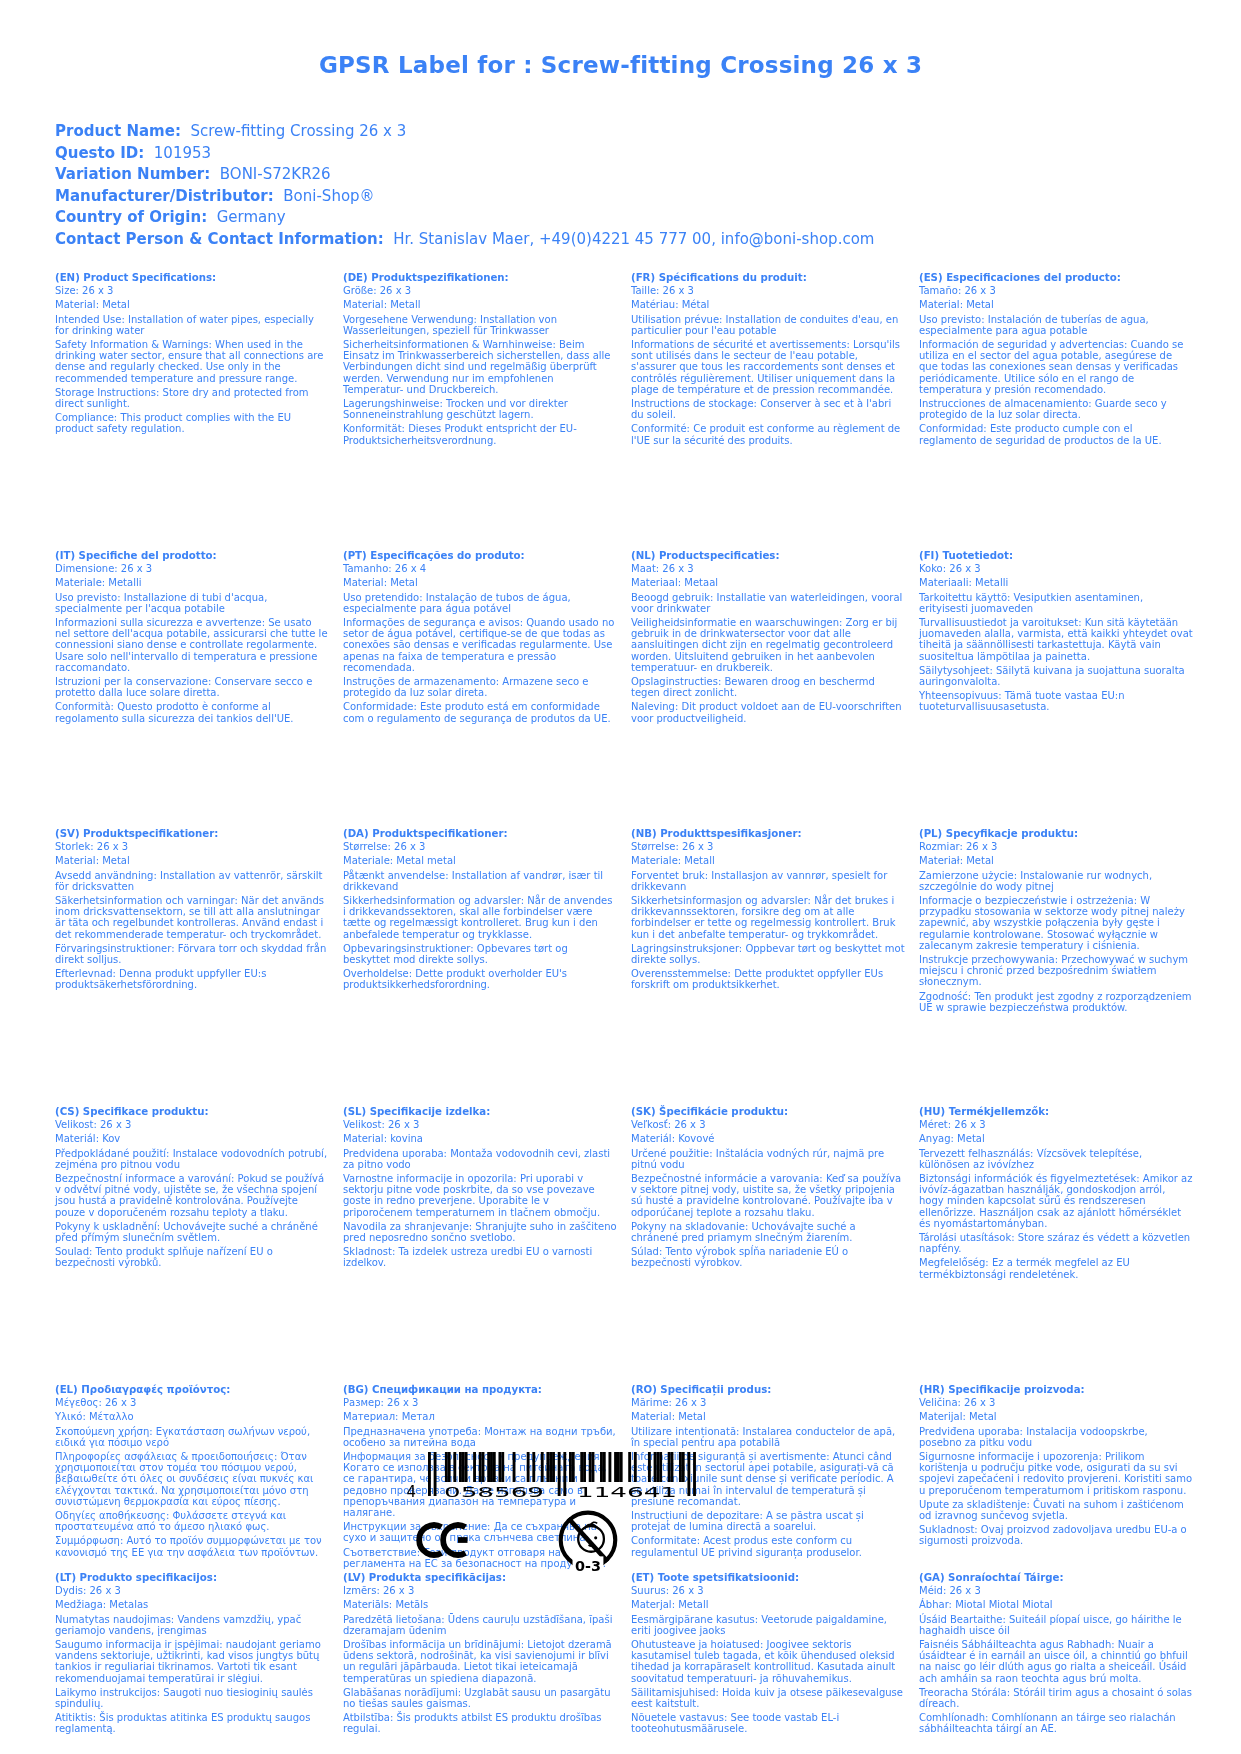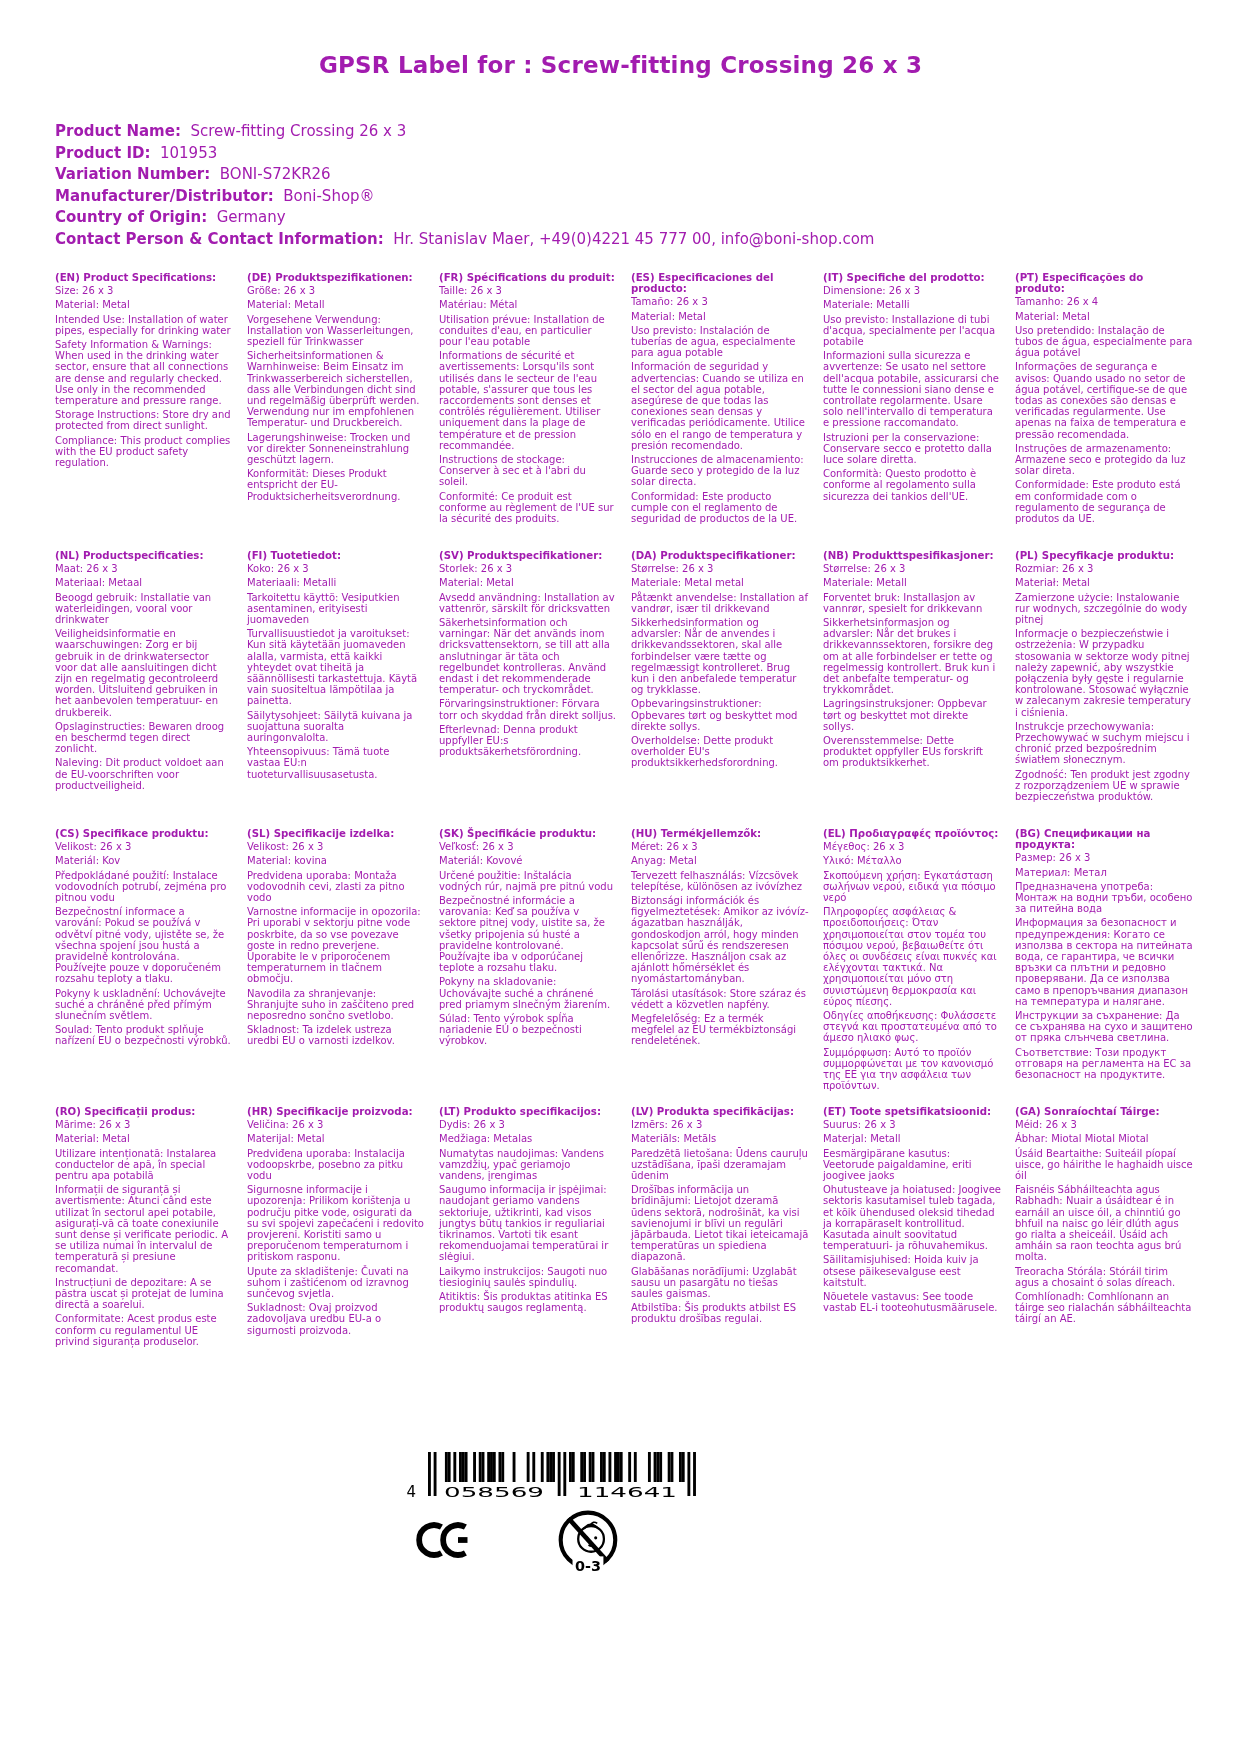--- a/index.html
+++ b/index.html
@@ -1,43 +1,43 @@
 <!DOCTYPE html>
 <html><head>
 <meta charset="utf-8">
 <style>
   html,body{margin:0;padding:0;background:#fff;}
-  .page{position:relative;width:1241px;height:1754px;background:#ffffff;color:#a21caf;
+  .page{position:relative;width:1241px;height:1754px;background:#ffffff;color:#3b82f6;
         font-family:"DejaVu Sans",sans-serif;overflow:hidden;}
   .page-title{position:absolute;top:52px;left:0;width:100%;text-align:center;
         font-size:23px;font-weight:bold;letter-spacing:0.2px;}
   .product-info{position:absolute;left:55px;top:121px;font-size:15px;line-height:21.5px;}
   .pf-label{font-weight:bold;text-align:center;}
   .pf-value{font-weight:normal;margin-top:48px;}
   .spec-grid{position:absolute;left:55px;top:272px;width:1140px;
-        display:grid;grid-template-columns:repeat(6,1fr);
+        display:grid;grid-template-columns:repeat(4,1fr);
         grid-template-rows:278px 278px 278px 278px;column-gap:12px;
         font-size:10px;line-height:11.2px;}
   .spec-block{overflow:visible;padding-right:2px;overflow-wrap:break-word;}
   .spec-title{font-weight:bold;margin:0 0 2px 0;font-size:10.2px;}
   .spec-par{margin:0 0 3px 0;}
   .barcode-wrap{position:absolute;left:388px;top:1452px;}
   .ce-wrap{position:absolute;left:415px;top:1520px;}
   .age-wrap{position:absolute;left:556px;top:1508px;}
 </style>
 </head>
 <body>
 
 <div class="page">
 
   <div class="page-title">GPSR Label for : Screw-fitting Crossing 26 x 3</div>
 
   <div class="product-info" id="product-info">
       <div class="pf-row"><span class="pf-label">Product Name:</span><span class="pf-value">&nbsp;&nbsp;Screw-fitting Crossing 26 x 3</span></div>
-      <div class="pf-row"><span class="pf-label">Product ID:</span><span class="pf-value">&nbsp;&nbsp;101953</span></div>
+      <div class="pf-row"><span class="pf-label">Questo ID:</span><span class="pf-value">&nbsp;&nbsp;101953</span></div>
       <div class="pf-row"><span class="pf-label">Variation Number:</span><span class="pf-value">&nbsp;&nbsp;BONI-S72KR26</span></div>
       <div class="pf-row"><span class="pf-label">Manufacturer/Distributor:</span><span class="pf-value">&nbsp;&nbsp;Boni-Shop®</span></div>
       <div class="pf-row"><span class="pf-label">Country of Origin:</span><span class="pf-value">&nbsp;&nbsp;Germany</span></div>
       <div class="pf-row"><span class="pf-label">Contact Person &amp; Contact Information:</span><span class="pf-value">&nbsp;&nbsp;Hr. Stanislav Maer, +49(0)4221 45 777 00, info@boni-shop.com</span></div>
     </div>
 
   <div class="spec-grid" id="spec-grid">
       <div class="spec-block">
         <div class="spec-title">(EN) Product Specifications:</div>
         <div class="spec-par">Size: 26 x 3</div>

